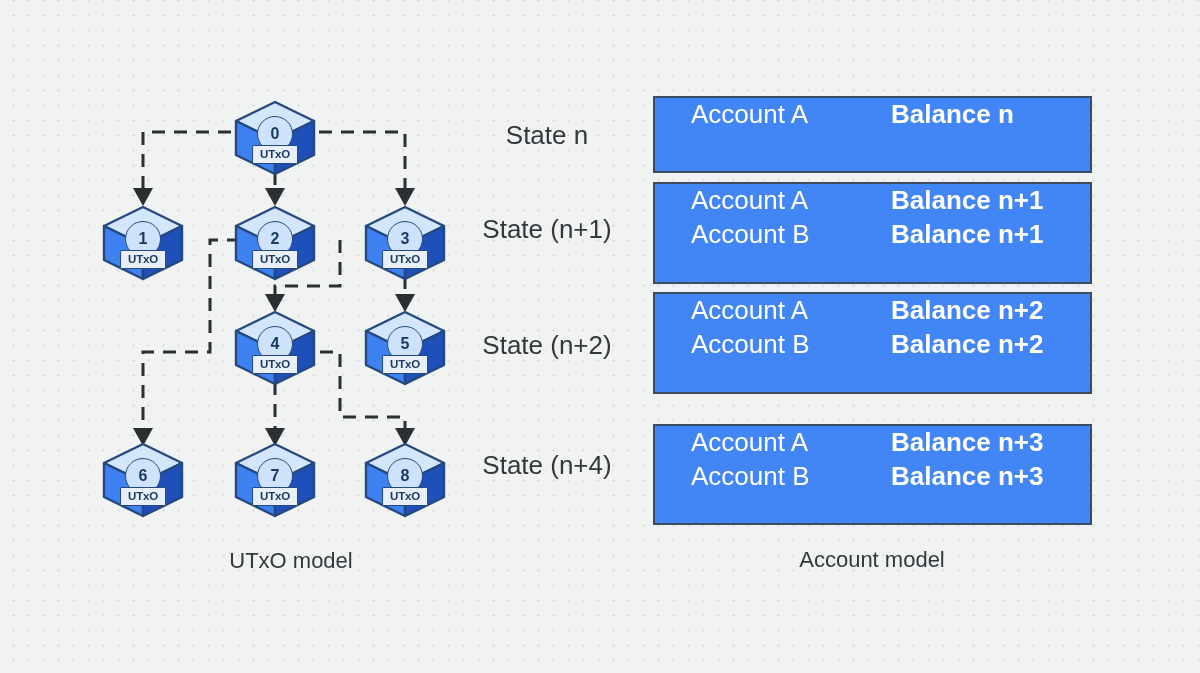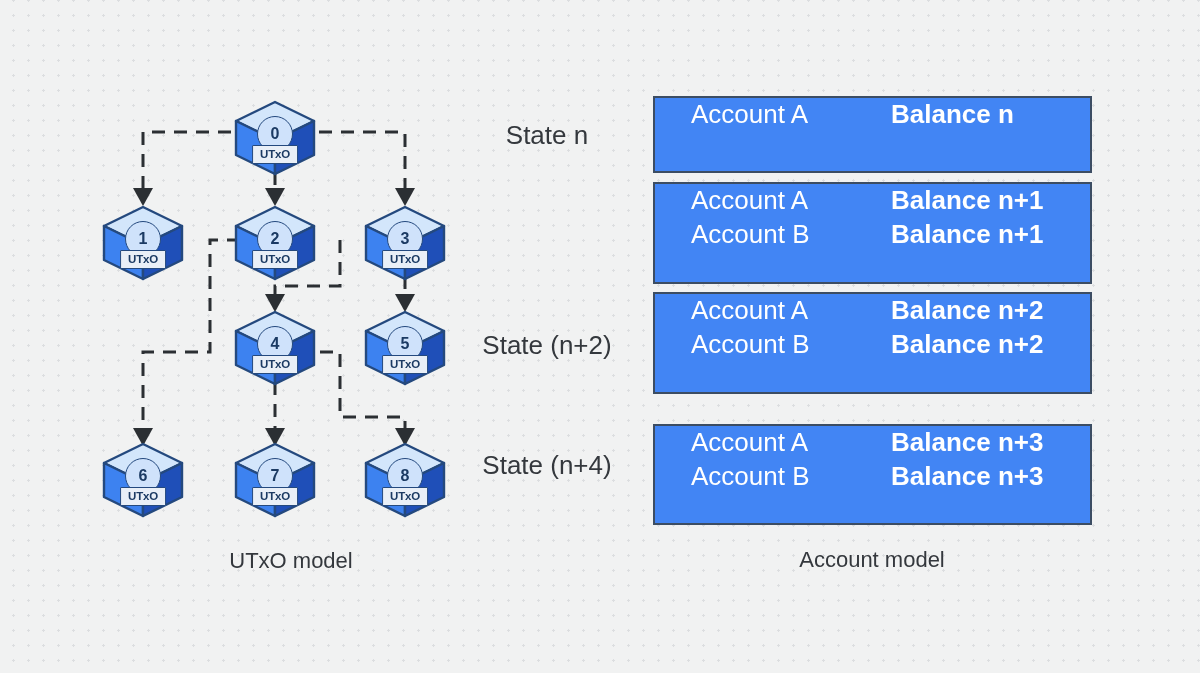--- a/index.html
+++ b/index.html
@@ -187,20 +187,21 @@
     <svg viewBox="0 0 82 76">
       <polygon points="41,2 80,21 41,40 2,21" fill="#d3e6fb" stroke="#24497e" stroke-width="2.4" stroke-linejoin="round"></polygon>
       <polygon points="2,21 41,40 41,74 2,55" fill="#3d82f0" stroke="#24497e" stroke-width="2.4" stroke-linejoin="round"></polygon>
       <polygon points="80,21 80,55 41,74 41,40" fill="#1f4fb8" stroke="#24497e" stroke-width="2.4" stroke-linejoin="round"></polygon>
     </svg>
     <div class="badge">8</div>
     <div class="pill">UTxO</div>
   </div>
 
   <div class="state-label" style="left:437px;top:122px;">State n</div>
+  <div class="state-label" style="left:437px;top:216px;">State (n+1)</div>
   <div class="state-label" style="left:437px;top:332px;">State (n+2)</div>
   <div class="state-label" style="left:437px;top:452px;">State (n+4)</div>
 
   <div class="acct-box" style="top:96px;height:77px;">
     <div class="acct-rows">
       <div class="acct-row">
         <span class="acct-name">Account A</span>
         <span class="acct-bal">Balance n</span>
       </div>
     </div>

